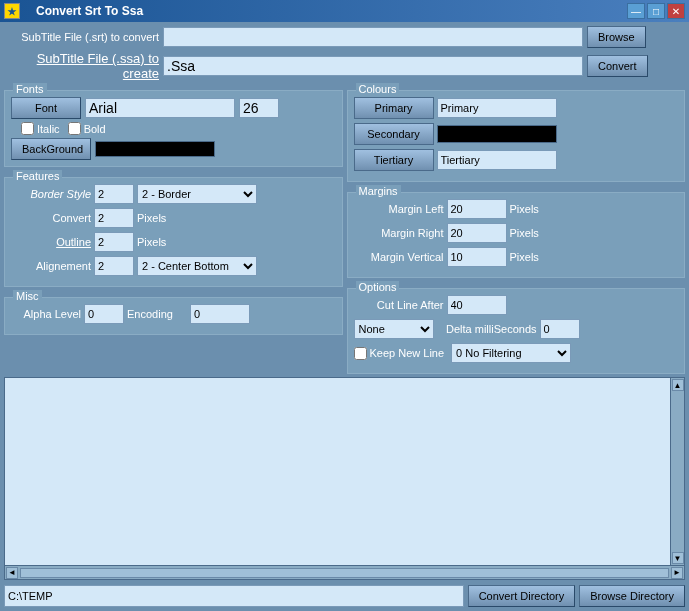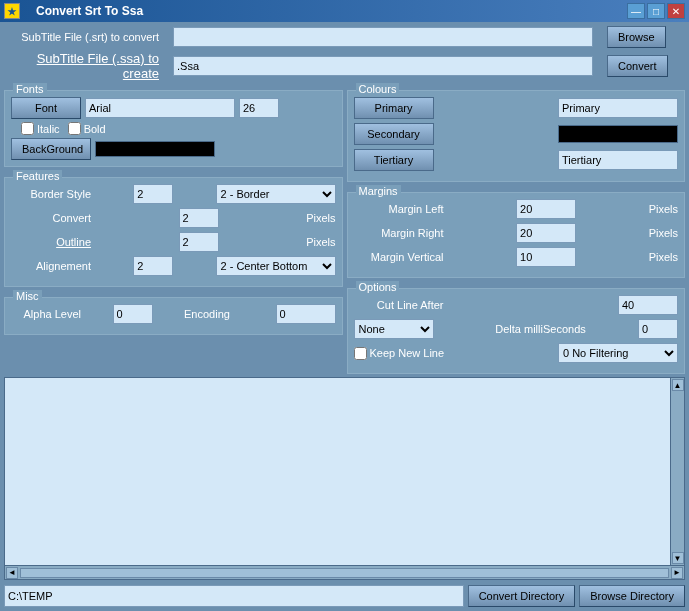--- a/index.html
+++ b/index.html
@@ -45,27 +45,27 @@
     }
     .title-bar-btn.close { background: #c04040; }
     .main-content {
       background: #6b8fae;
       padding: 4px;
       height: calc(100% - 22px);
       display: flex;
       flex-direction: column;
       gap: 3px;
     }
-    .row { display: flex; align-items: center; gap: 14px; }
+    .row { display: flex; align-items: center; gap: 4px; }
     .text-input {
       background: #d4e8f8;
       border: 1px solid #7a9ab8;
       height: 20px;
       padding: 1px 3px;
-      font-size: 11px;
+      font-size: 14px;
       outline: none;
     }
     .btn {
       background: linear-gradient(to bottom, #a0c0e0, #7090b0);
       border: 1px solid #4a6a8a;
       border-right: 1px solid #2a4a6a;
       border-bottom: 1px solid #2a4a6a;
       height: 22px;
       padding: 0 10px;
       font-size: 11px;
@@ -82,21 +82,21 @@
     }
     .group-label {
       position: absolute;
       top: -8px;
       left: 8px;
       background: #7a9fba;
       padding: 0 3px;
       font-size: 11px;
       color: #fff;
     }
-    .field-row { display: flex; align-items: center; margin-bottom: 4px; gap: 3px; justify-content: space-between; }
+    .field-row { display: flex; align-items: center; margin-bottom: 4px; gap: 3px; }
     .field-label { color: #fff; font-size: 11px; text-align: right; }
     .small-input {
       background: #d4e8f8;
       border: 1px solid #7a9ab8;
       height: 20px;
       padding: 1px 3px;
       font-size: 11px;
       width: 40px;
     }
     .select-input {
@@ -216,21 +216,21 @@
           <div class="font-row3">
             <button class="btn" style="width:80px;">BackGround</button>
             <div class="color-box-inline" style="width:120px; background:#000;"></div>
           </div>
         </div>
       </div>
 
       <div class="group-box">
         <span class="group-label">Features</span>
         <div class="field-row">
-          <span class="field-label" style="width:80px;">Border Style</span>
+          <span class="field-label" style="width:80px;font-style:italic;">Border Style</span>
           <input class="small-input" type="text" value="2" style="">
           <select class="select-input">
             <option>2 - Border</option>
             <option>1 - Shadow</option>
             <option>0 - No Box</option>
           </select>
         </div>
         <div class="field-row">
           <span class="field-label" style="width:80px;">Convert</span>
           <input class="small-input" type="text" value="2" style="">

